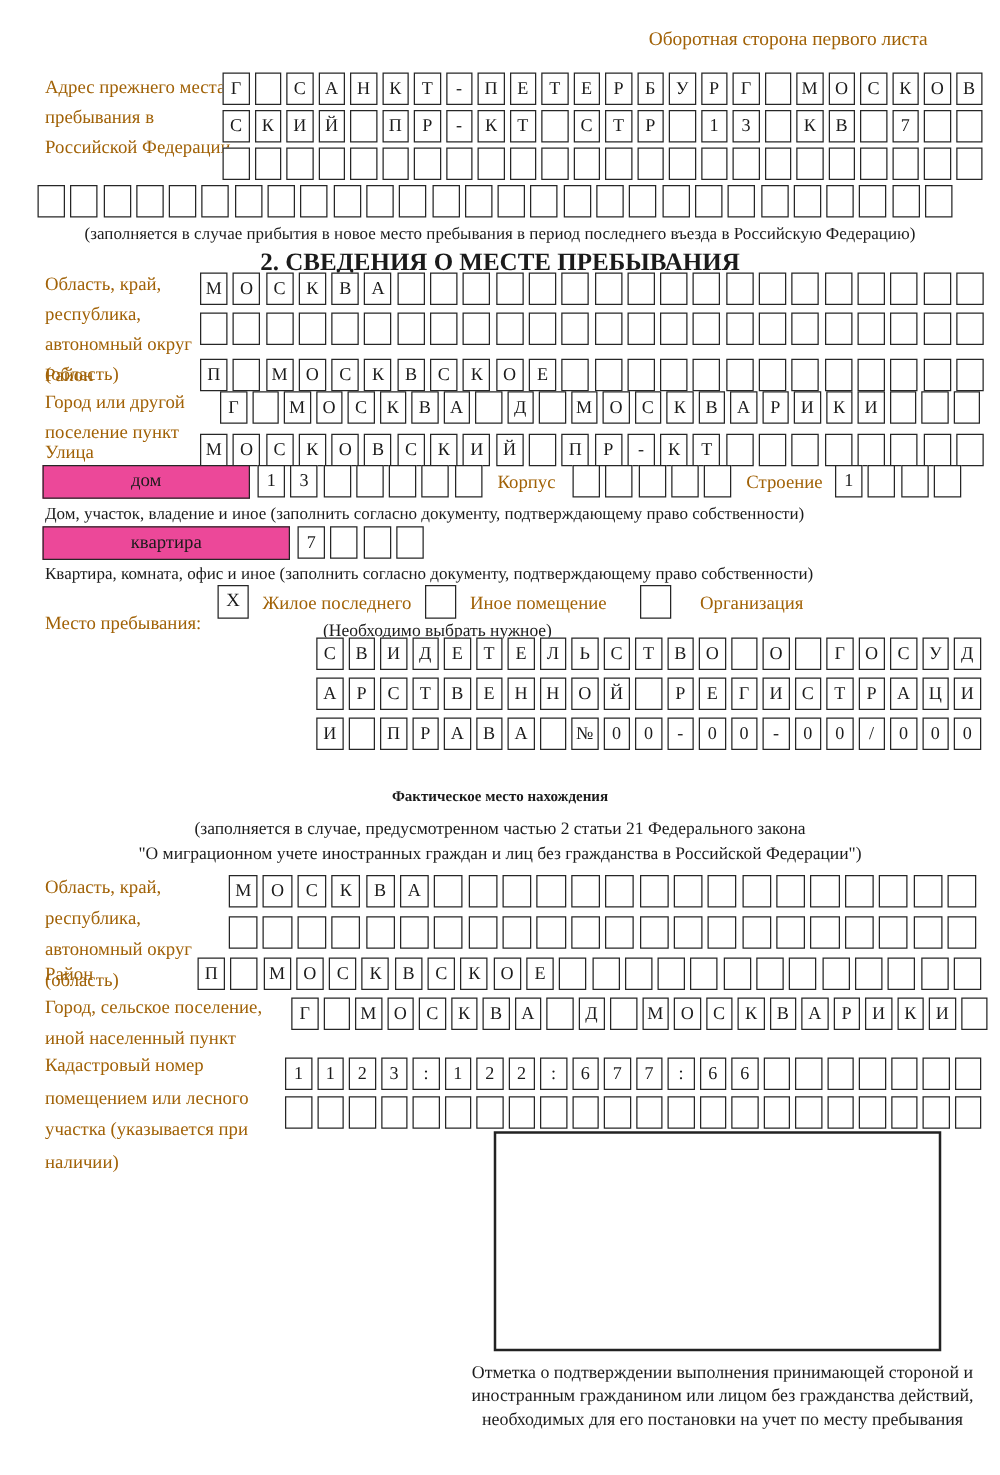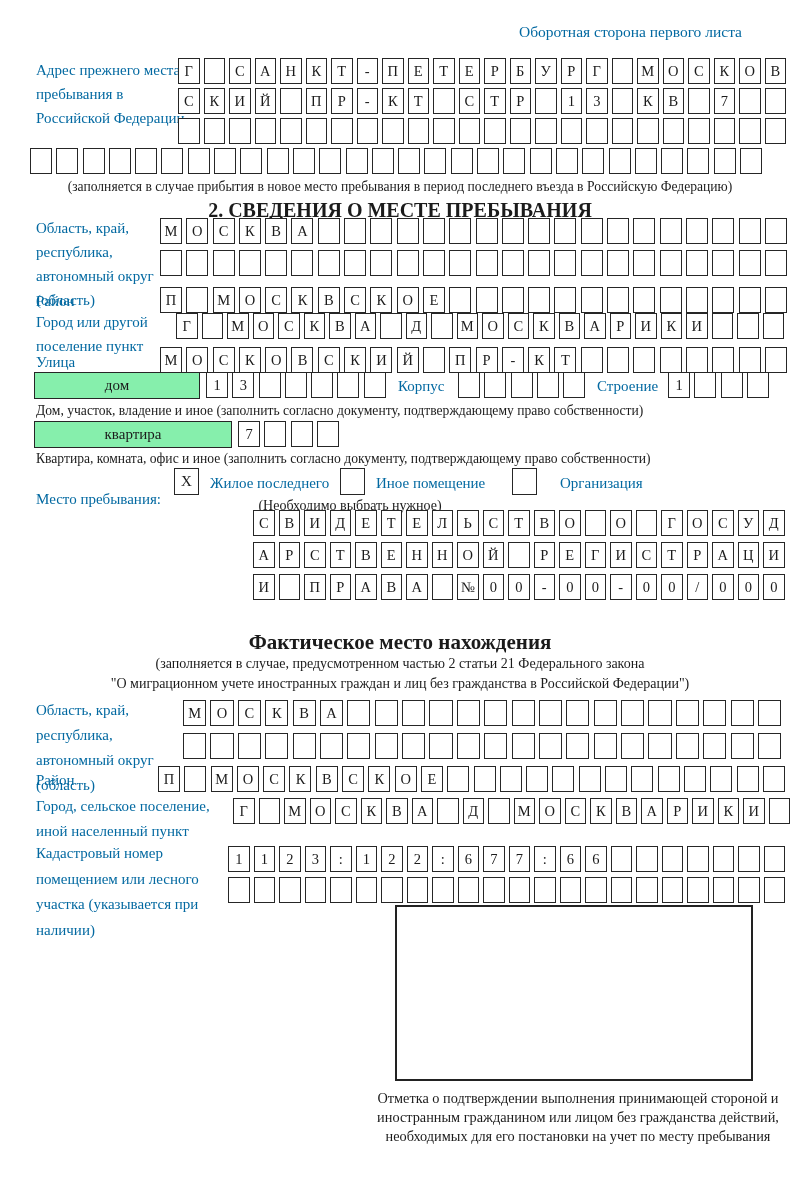--- a/index.html
+++ b/index.html
@@ -1,33 +1,33 @@
 <!DOCTYPE html>
 <html><head>
 <meta charset="utf-8">
 <style>
   html,body{margin:0;padding:0;background:#ffffff;}
   body{font-family:"Liberation Serif","DejaVu Serif",serif;color:#1b1b1b;}
   #form{position:relative;width:800px;height:1180px;background:#fff;overflow:hidden;}
   .abs{position:absolute;}
-  .lbl{font-size:15px;line-height:24px;color:#0369a1;}
+  .lbl{font-size:15px;line-height:24px;color:#a16207;}
   .cap{font-size:13.6px;color:#1b1b1b;}
   .center{left:0;width:800px;text-align:center;}
   .h1{font-size:20px;font-weight:bold;}
-  .h2{font-size:21px;font-weight:bold;}
+  .h2{font-size:12px;font-weight:bold;}
   .boxes{display:flex;gap:4.3px;}
   .cell{box-sizing:border-box;flex:0 0 auto;width:22px;height:26px;border:1.7px solid #262626;
         display:flex;align-items:center;justify-content:center;
         font-size:14.5px;background:#fff;}
   .boxes.compact{gap:4px;}
   .boxes.compact .cell{width:21.5px;}
   .boxes.wide .cell{width:23.2px;}
   .boxes.wide{gap:4.2px;}
   .namebox{box-sizing:border-box;border:1.7px solid #262626;height:27px;display:flex;
-           align-items:center;justify-content:center;font-size:15px;background:#86efac;}
+           align-items:center;justify-content:center;font-size:15px;background:#ec4899;}
   .chk{box-sizing:border-box;width:25px;height:27px;border:1.7px solid #262626;display:flex;
        align-items:center;justify-content:center;font-size:15px;background:#fff;}
   .stamp{box-sizing:border-box;border:2px solid #222;background:#fff;}
 </style>
 </head>
 <body>
 
 <div id="form">
 
   <div class="abs lbl" style="top:20px;right:58px;font-size:15.5px;">Оборотная сторона первого листа</div>

